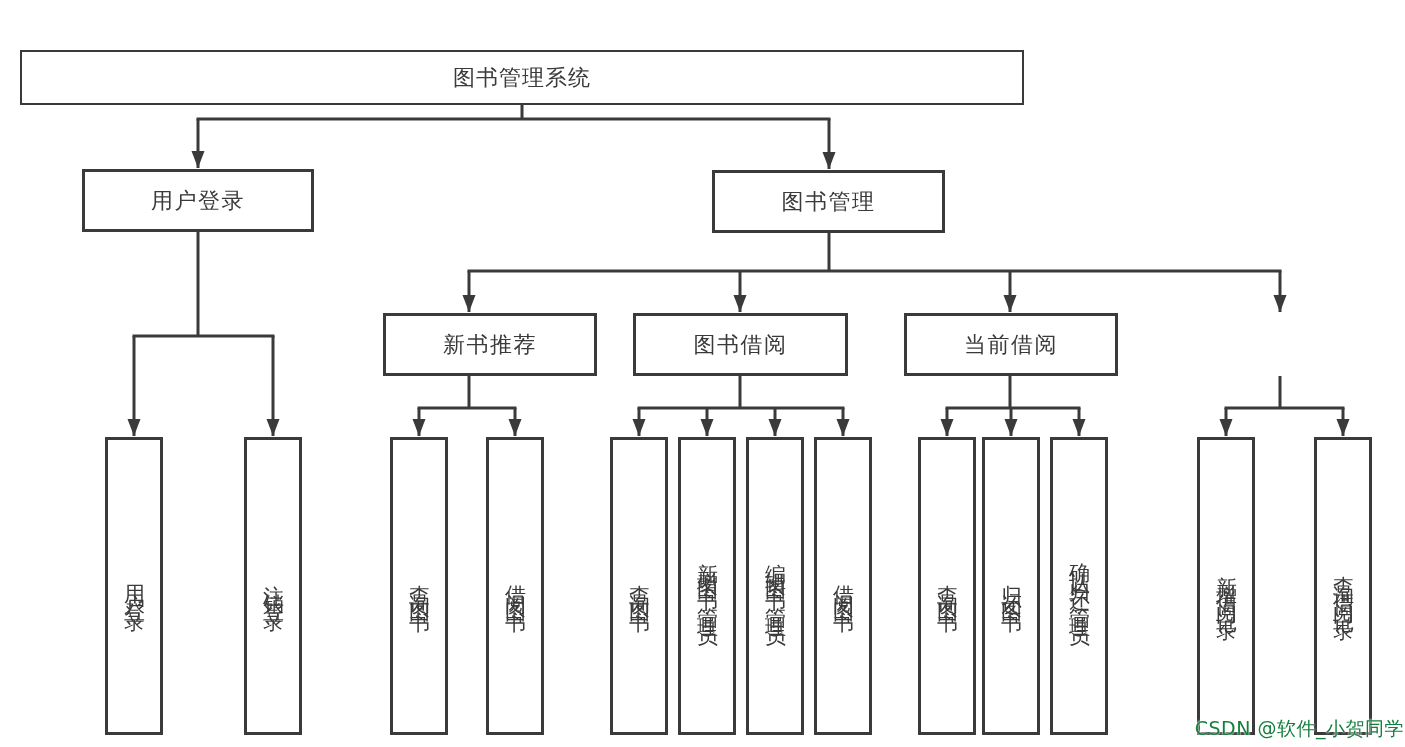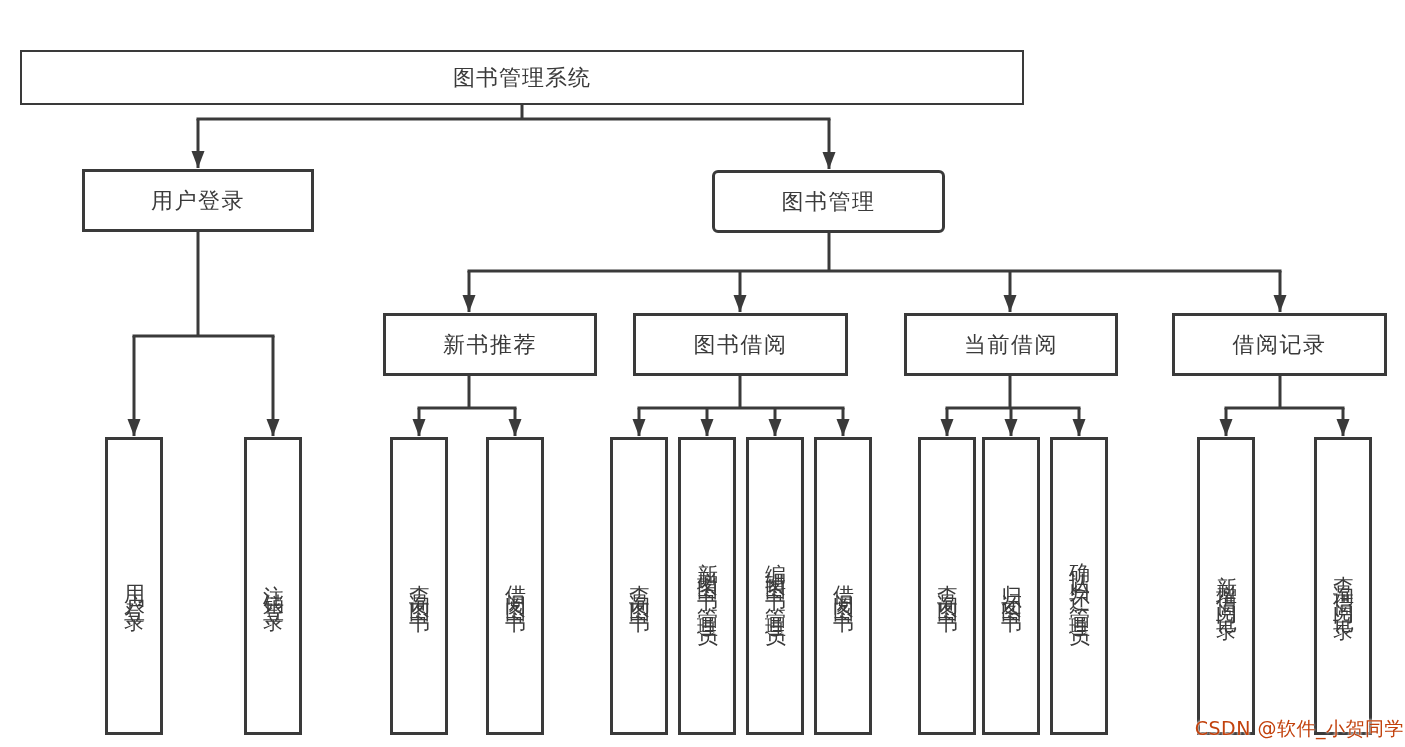--- a/index.html
+++ b/index.html
@@ -43,21 +43,21 @@
     line-height: 1;
     letter-spacing: 9px;
     white-space: nowrap;
   }
   .watermark {
     position: absolute;
     right: 1px;
     top: 716px;
     font-size: 19px;
     letter-spacing: 0.5px;
-    color: #c2410c;
+    color: #15803d;
     text-shadow: 0 0 2px #ffffff, 0 0 3px #ffffff;
     z-index: 5;
     white-space: nowrap;
   }
 </style>
 </head>
 <body>
 
 <div class="canvas">
 
@@ -111,35 +111,32 @@
     </g>
   </svg>
 
   <div class="node root" style="left:20px; top:13px; width:1004px; height:55px;margin-top:37px;">
     <span>图书管理系统</span>
   </div>
 
   <div class="node branch" style="left:82px; top:169px; width:232px; height:63px;">
     <span>用户登录</span>
   </div>
-  <div class="node branch" style="left:712px; top:170px; width:233px; height:63px;border-radius:6px;">
+  <div class="node branch" style="left:712px; top:170px; width:233px; height:63px;">
     <span>图书管理</span>
   </div>
 
   <div class="node branch" style="left:383px; top:313px; width:214px; height:63px;">
     <span>新书推荐</span>
   </div>
   <div class="node branch" style="left:633px; top:313px; width:215px; height:63px;">
     <span>图书借阅</span>
   </div>
   <div class="node branch" style="left:904px; top:313px; width:214px; height:63px;">
     <span>当前借阅</span>
-  </div>
-  <div class="node branch" style="left:1172px; top:313px; width:215px; height:63px;">
-    <span>借阅记录</span>
   </div>
 
   <div class="node leaf" style="left:105px; top:437px; width:58px; height:298px;">
     <span>用户登录</span>
   </div>
   <div class="node leaf" style="left:244px; top:437px; width:58px; height:298px;">
     <span>注销登录</span>
   </div>
 
   <div class="node leaf" style="left:390px; top:437px; width:58px; height:298px;">

